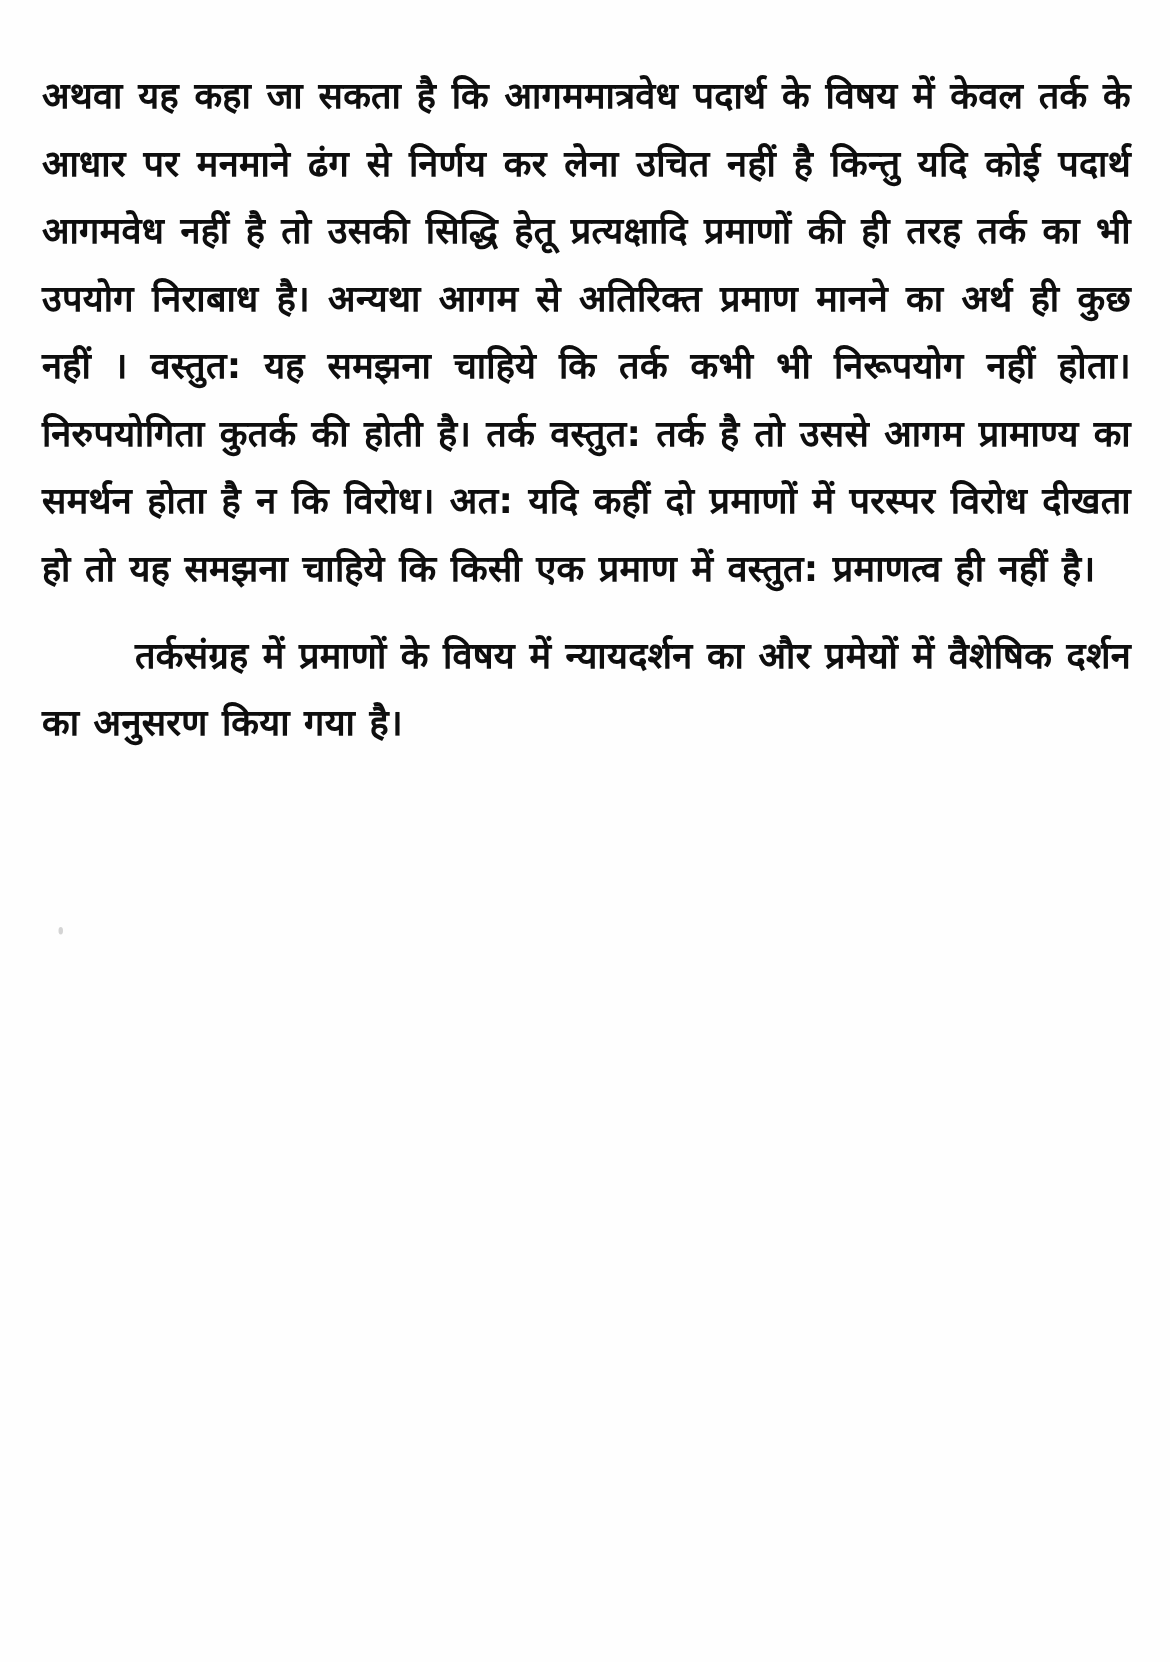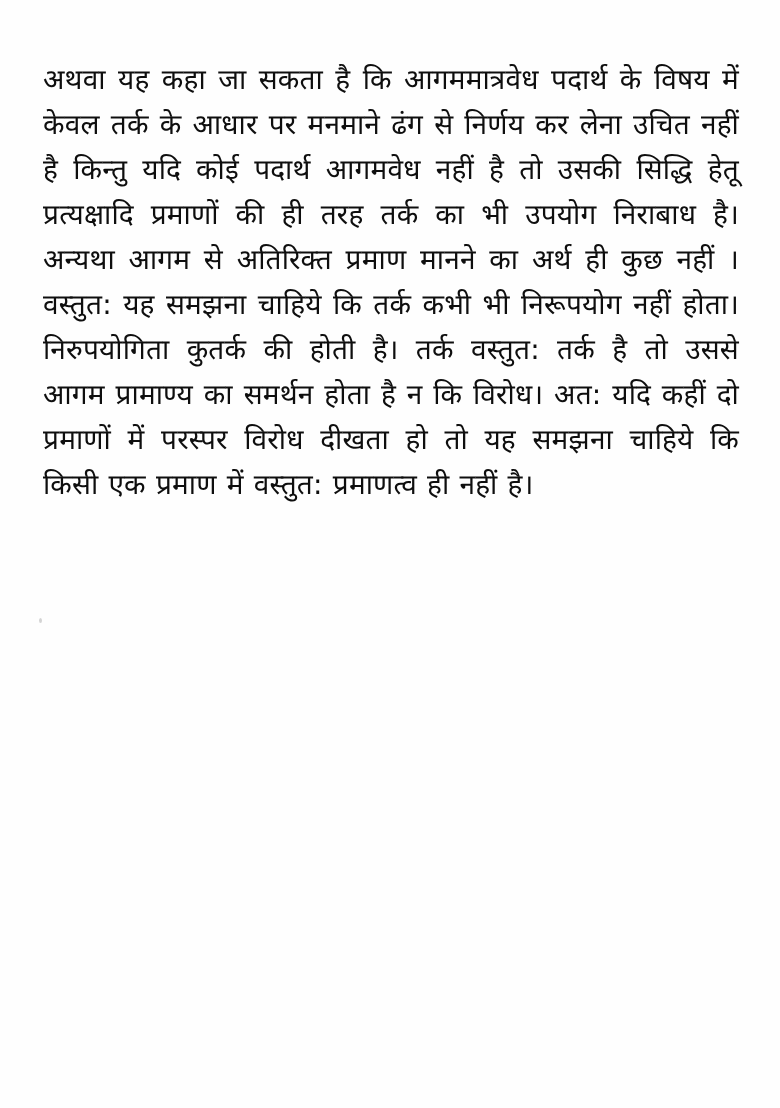--- a/index.html
+++ b/index.html
@@ -17,24 +17,24 @@
     font-family: "DejaVu Sans", "Liberation Sans", sans-serif;
   }
   .text-block {
     position: absolute;
     top: 42px;
     left: 28px;
     width: 726px;
     color: #0e0e0e;
   }
   .text-block p {
-    margin: 15px;
-    font-size: 28px;
+    margin: 0;
+    font-size: 24px;
     line-height: 45px;
-    font-weight: 400;
+    font-weight: 700;
     text-align: justify;
     text-justify: inter-word;
     letter-spacing: 0.2px;
     word-spacing: 1px;
     -webkit-font-smoothing: antialiased;
   }
   .text-block p.para-indented {
     margin-top: 13px;
     text-indent: 62px;
     text-align: left;
@@ -50,15 +50,16 @@
     border-radius: 50%;
     opacity: 0.8;
   }
 </style>
 </head>
 <body>
 
 <div class="scan-page">
   <div class="text-block">
     <p>अथवा यह कहा जा सकता है कि आगममात्रवेध पदार्थ के विषय में केवल तर्क के आधार पर मनमाने ढंग से निर्णय कर लेना उचित नहीं है किन्तु यदि कोई पदार्थ आगमवेध नहीं है तो उसकी सिद्धि हेतू प्रत्यक्षादि प्रमाणों की ही तरह तर्क का भी उपयोग निराबाध है। अन्यथा आगम से अतिरिक्त प्रमाण मानने का अर्थ ही कुछ नहीं । वस्तुत: यह समझना चाहिये कि तर्क कभी भी निरूपयोग नहीं होता। निरुपयोगिता कुतर्क की होती है। तर्क वस्तुत: तर्क है तो उससे आगम प्रामाण्य का समर्थन होता है न कि विरोध। अत: यदि कहीं दो प्रमाणों में परस्पर विरोध दीखता हो तो यह समझना चाहिये कि किसी एक प्रमाण में वस्तुत: प्रमाणत्व ही नहीं है।</p>
+    <p class="para-indented">तर्कसंग्रह में प्रमाणों के विषय में न्यायदर्शन का और प्रमेयों में वैशेषिक दर्शन का अनुसरण किया गया है।</p>
   </div>
   <div class="speck"></div>
 </div>
 
 </body></html>

